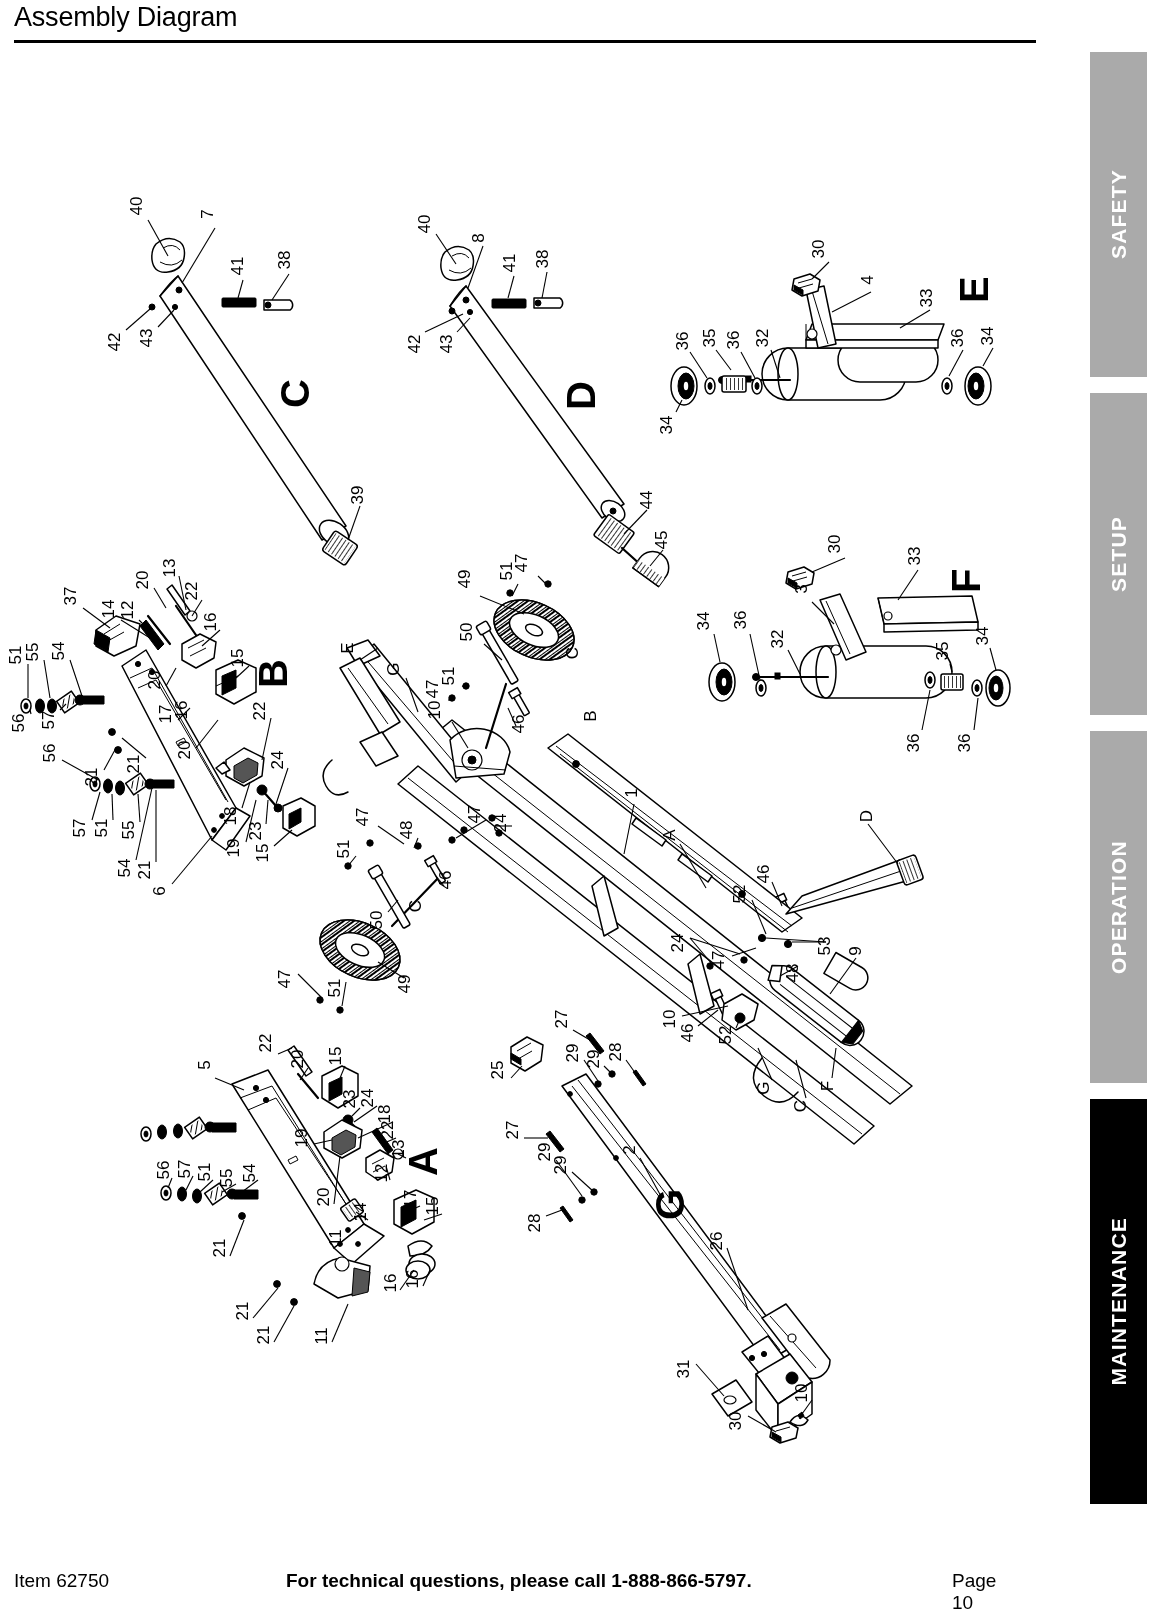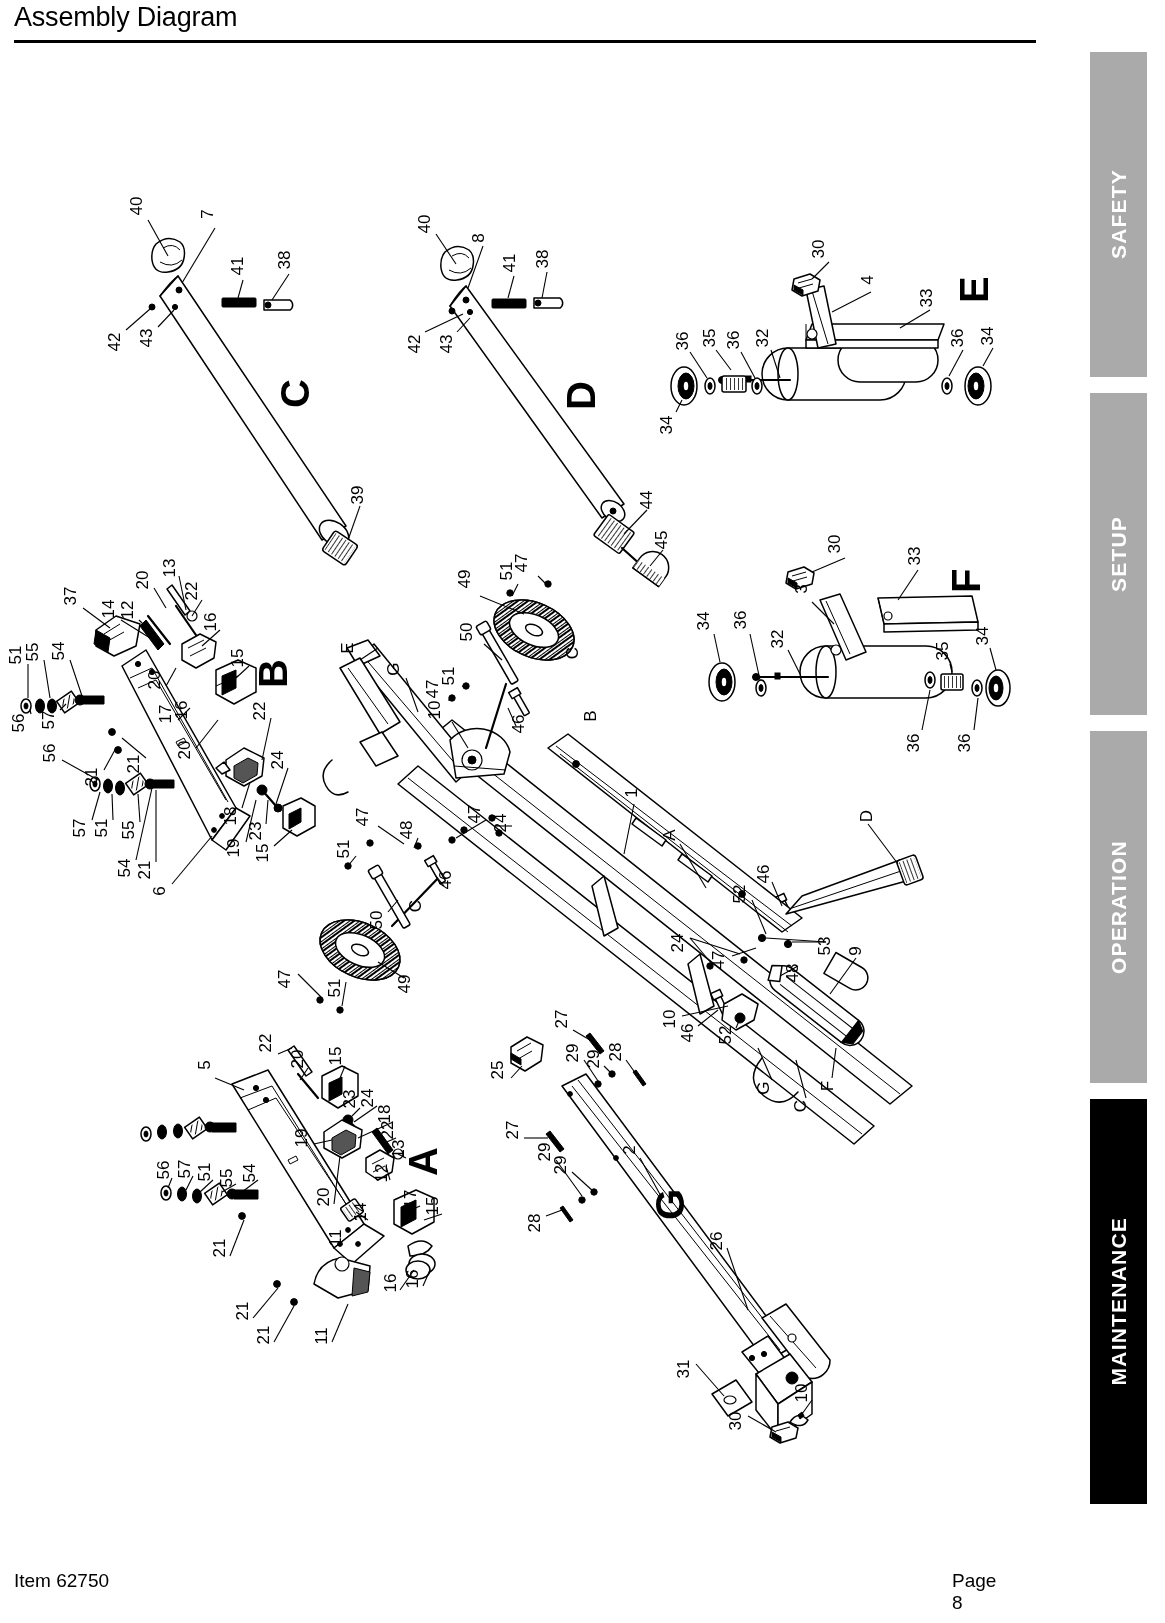--- a/index.html
+++ b/index.html
@@ -921,14 +921,15 @@
         <text class="refl" x="872" y="768" transform="rotate(-90 872 768)" text-anchor="middle">D</text>
         <text class="refl" x="769" y="1040" transform="rotate(-90 769 1040)" text-anchor="middle">G</text>
         <text class="refl" x="806" y="1058" transform="rotate(-90 806 1058)" text-anchor="middle">C</text>
         <text class="refl" x="833" y="1038" transform="rotate(-90 833 1038)" text-anchor="middle">F</text>
       </g>
   </svg>
 </div>
 
 <div id="footer">
   <div id="footer-item">Item 62750</div>
-  <div id="footer-page">Page 8</div>
+  <div id="footer-phone">For technical questions, please call 1-888-866-5797.</div>
+  <div id="footer-page">Page 10</div>
 </div>
 
 </body></html>

